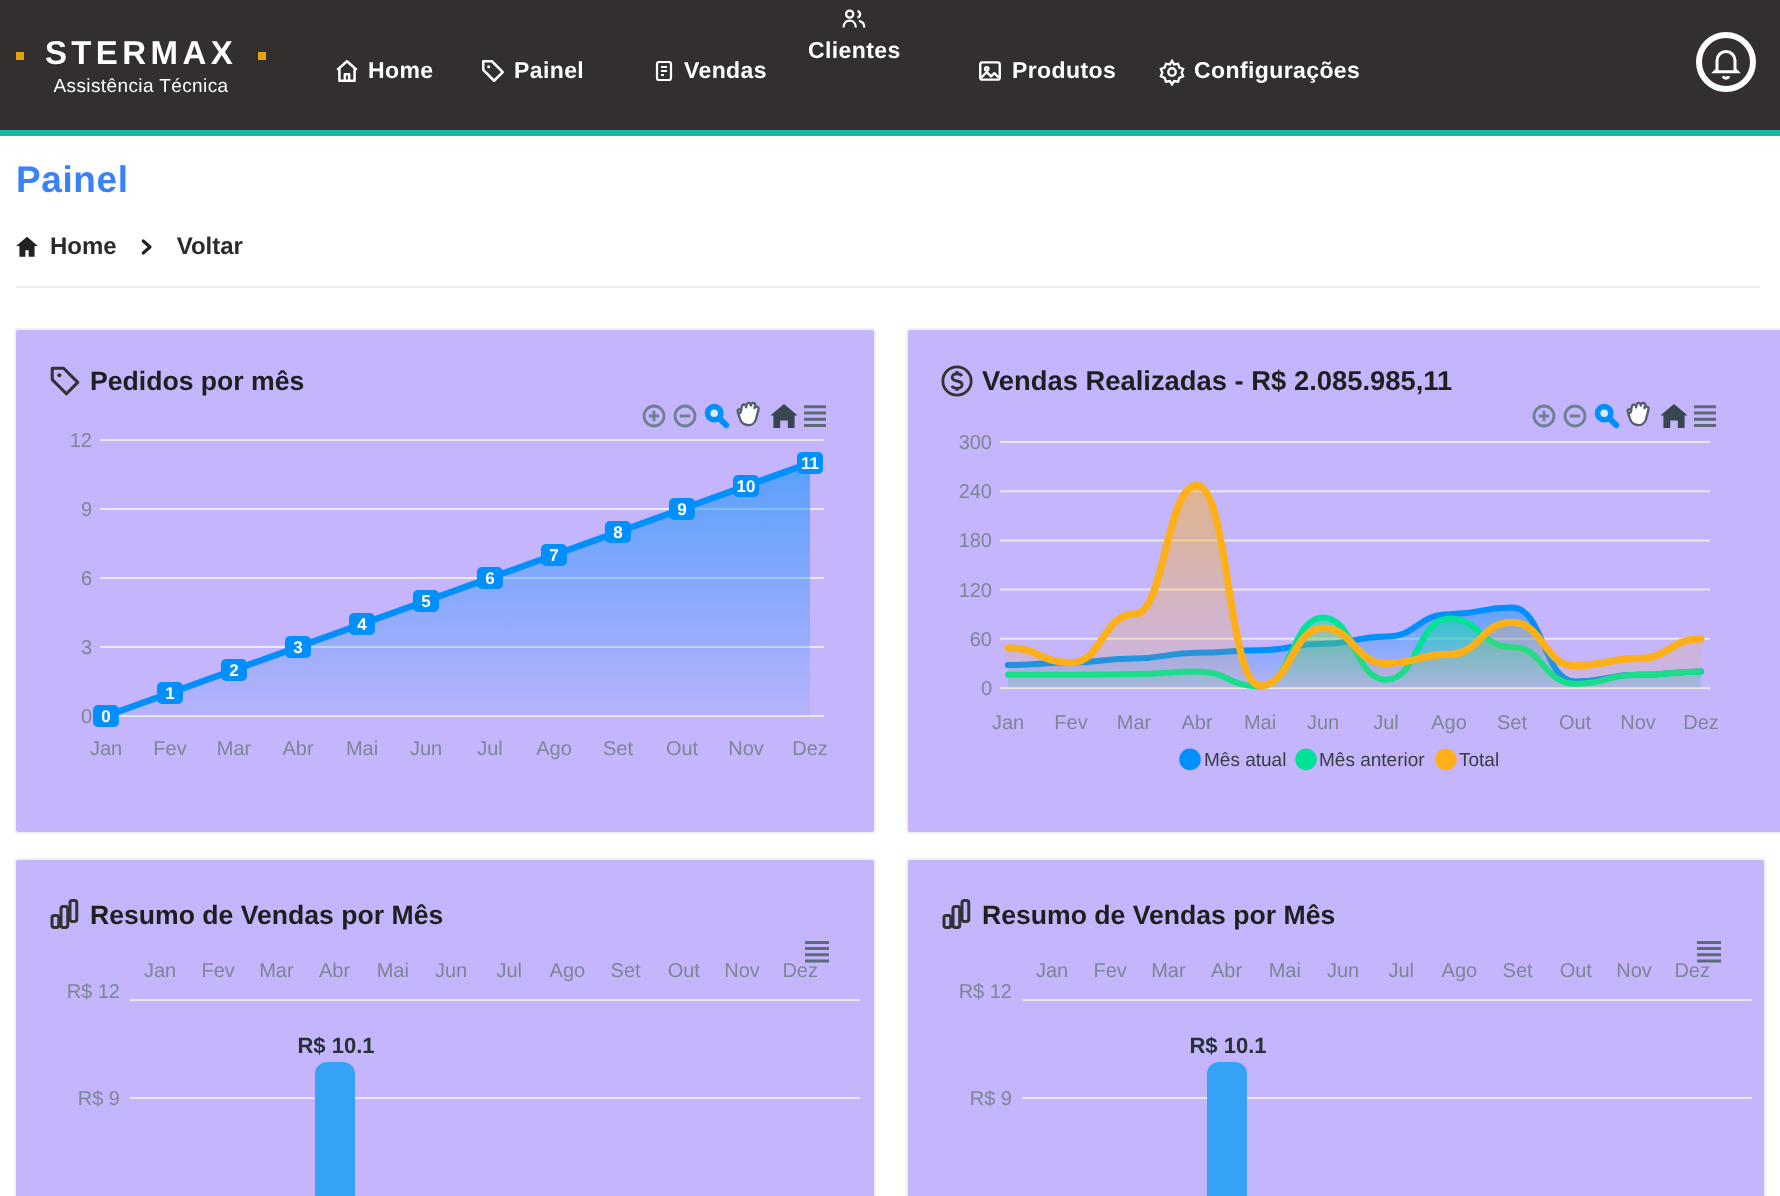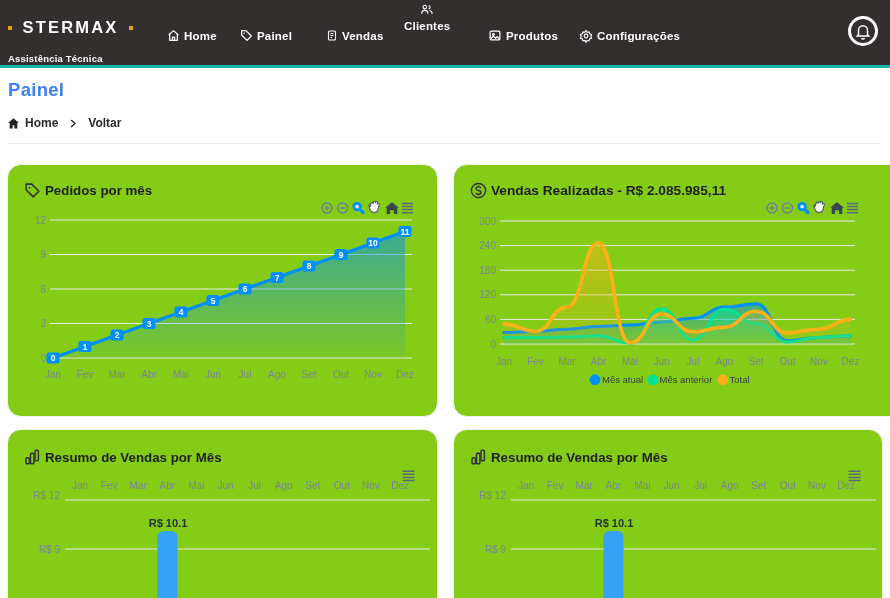--- a/index.html
+++ b/index.html
@@ -6,35 +6,35 @@
   html,body { width:890px; height:598px; overflow:hidden; background:#fff;
     font-family:"Liberation Sans", sans-serif; }
   .page { position:relative; width:890px; height:598px; }
   
   .nav { position:absolute; left:0; top:0; width:890px; height:68px;
     background:#332f2f; border-bottom:3px solid #14b8a6; }
   .logo { position:absolute; left:8px; top:21px; width:125px; color:#fff; }
   .logo .row1 { display:flex; align-items:center; justify-content:space-between; }
   .sq { width:4px; height:4px; border:2px solid #e2a511; }
   .logo .name { font-size:16.5px; font-weight:bold; letter-spacing:2.2px; line-height:14px; margin-top:-1px;}
-  .logo .sub { text-align:left; font-size:9.5px; font-weight:bold; margin-top:19px; letter-spacing:0.2px;}
+  .logo .sub { text-align:center; font-size:9.5px; font-weight:normal; margin-top:4px; letter-spacing:0.2px;}
   .navitem { position:absolute; top:3px; height:65px; display:flex; align-items:center; gap:4px;
     color:#fff; font-size:11.5px; font-weight:bold; letter-spacing:0.2px; }
   .navitem svg { display:block; }
   .bell { position:absolute; right:12px; top:16px; width:30px; height:30px;
     border:3px solid #fff; border-radius:50%; display:flex; align-items:center; justify-content:center;}
   
   .h1 { position:absolute; left:8px; top:79px; font-size:18.5px; font-weight:bold; color:#3b82f6; letter-spacing:0.3px;}
   .crumb { position:absolute; left:7px; top:116px; display:flex; align-items:center;
     font-size:12px; font-weight:bold; color:#2b2b2b; }
   .crumb svg { margin-right:5px; }
   .crumb .s1 { margin-right:11px; } .crumb svg.ch { margin-right:10px; }
   .hr { position:absolute; left:8px; right:10px; top:143px; height:1px; background:#ececec; }
   
-  .card { position:absolute; background:#84cc16; border:1px solid #f1f1f1; border-radius:14px; }
+  .card { position:absolute; background:#c4b5fd; border:1px solid #f1f1f1; border-radius:2px; }
   .c1 { left:7px;  top:164px; width:431px; height:253px; }
   .c2 { left:453px; top:164px; width:500px; height:253px; }
   .c3 { left:7px;  top:429px; width:431px; height:250px; }
   .c4 { left:453px; top:429px; width:430px; height:250px; }
   .ctitle { position:absolute; display:flex; align-items:center; gap:4px;
     font-size:13.3px; font-weight:bold; color:#1f1f1f; }
   .card { overflow:hidden; }
   .card svg.chart { position:absolute; left:-1px; top:-1px; }
 </style>
 </head>

